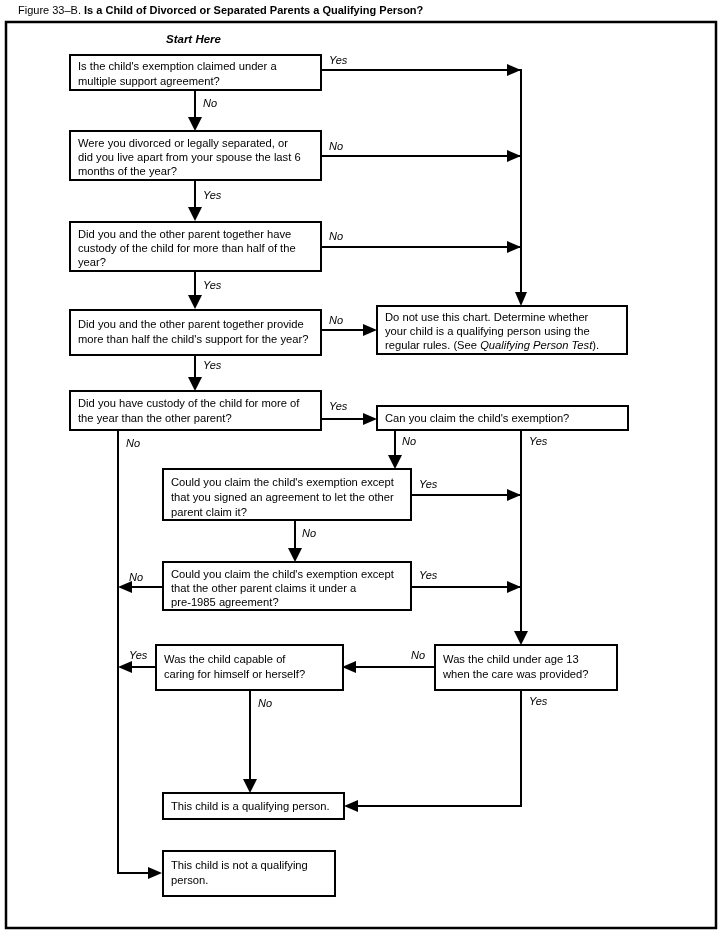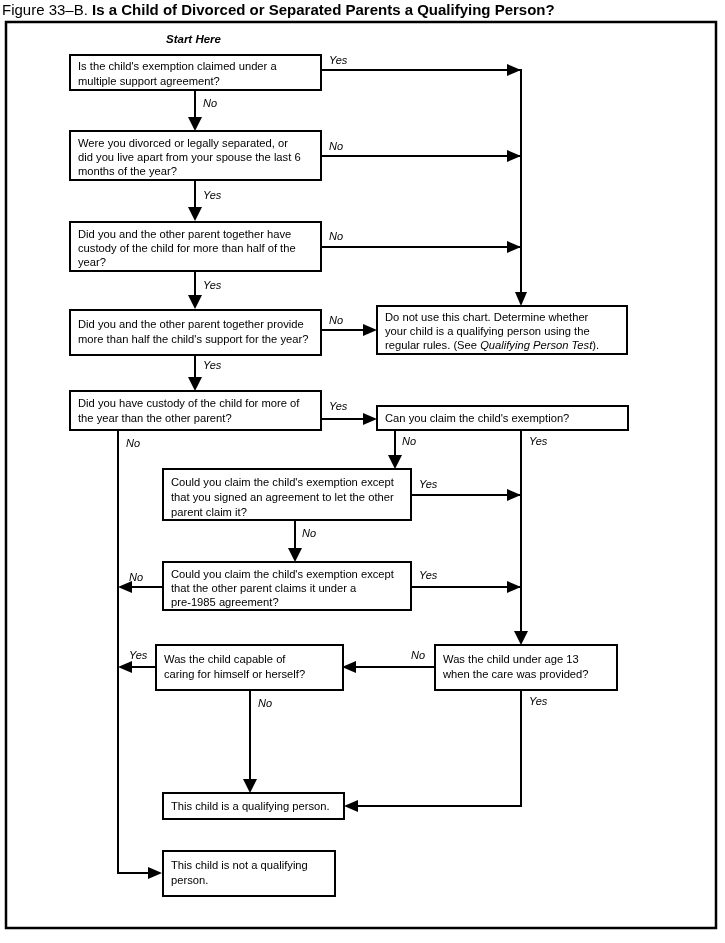--- a/index.html
+++ b/index.html
@@ -10,23 +10,23 @@
   body {
     width: 725px;
     height: 943px;
     font-family: "Liberation Sans", sans-serif;
     color: #000000;
     position: relative;
     overflow: hidden;
   }
   #figure-title {
     position: absolute;
-    left: 2px;
+    left: 18px;
     top: 2px;
-    font-size: 15px;
+    font-size: 11px;
     line-height: 16px;
     white-space: nowrap;
   }
   #figure-title .fig-num {
     font-weight: normal;
   }
   #figure-title .fig-name {
     font-weight: bold;
   }
   #chart-svg {

